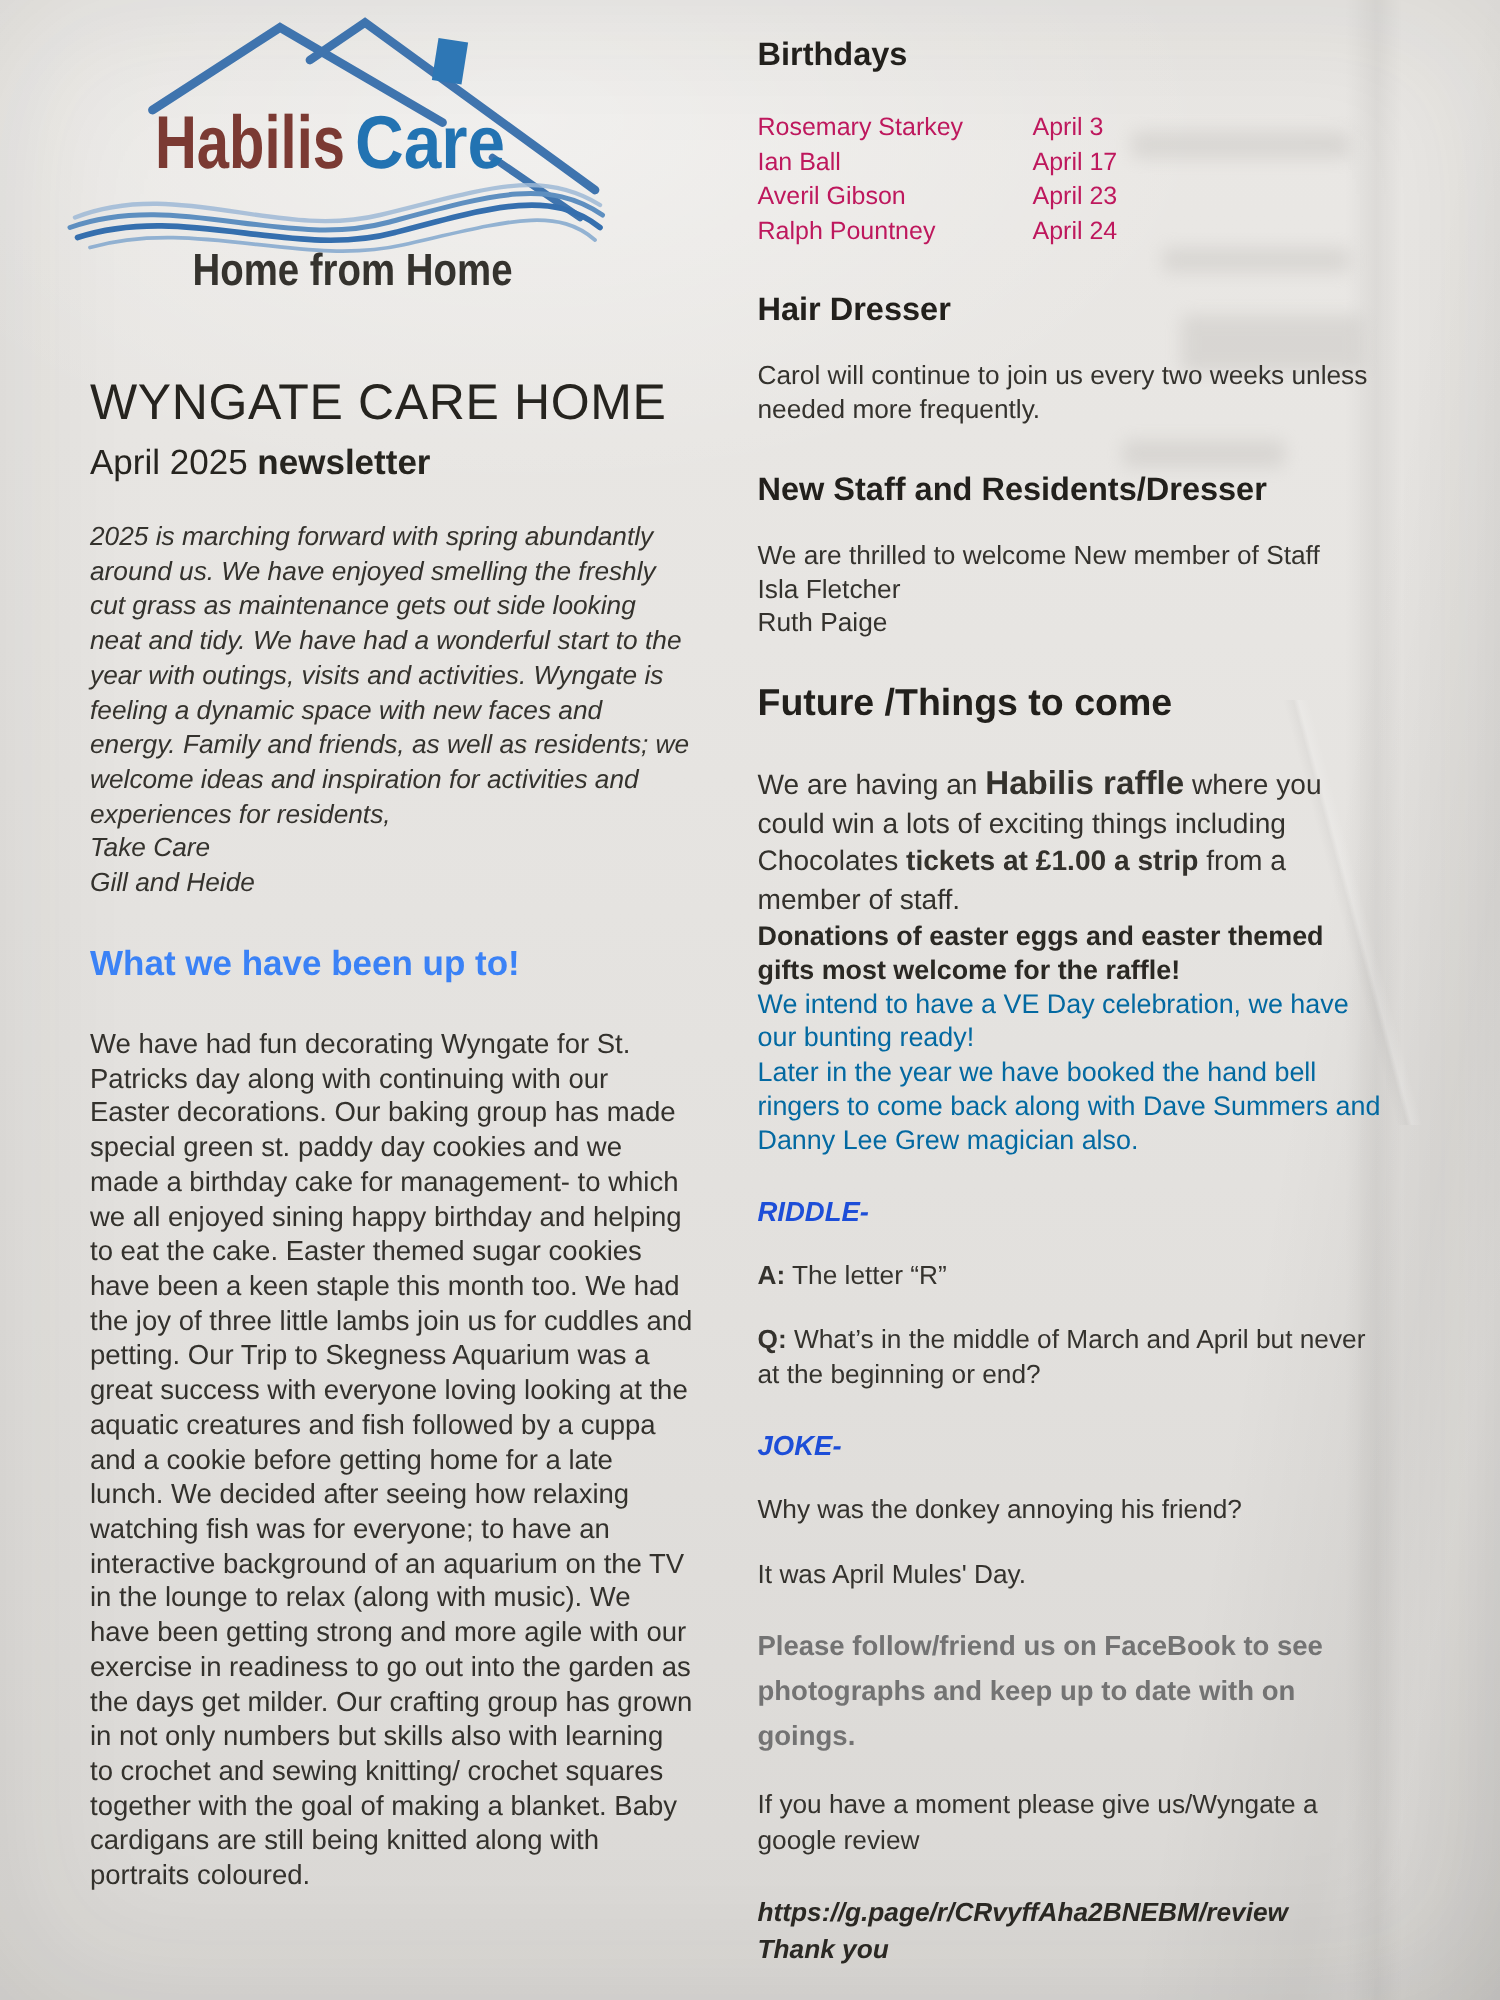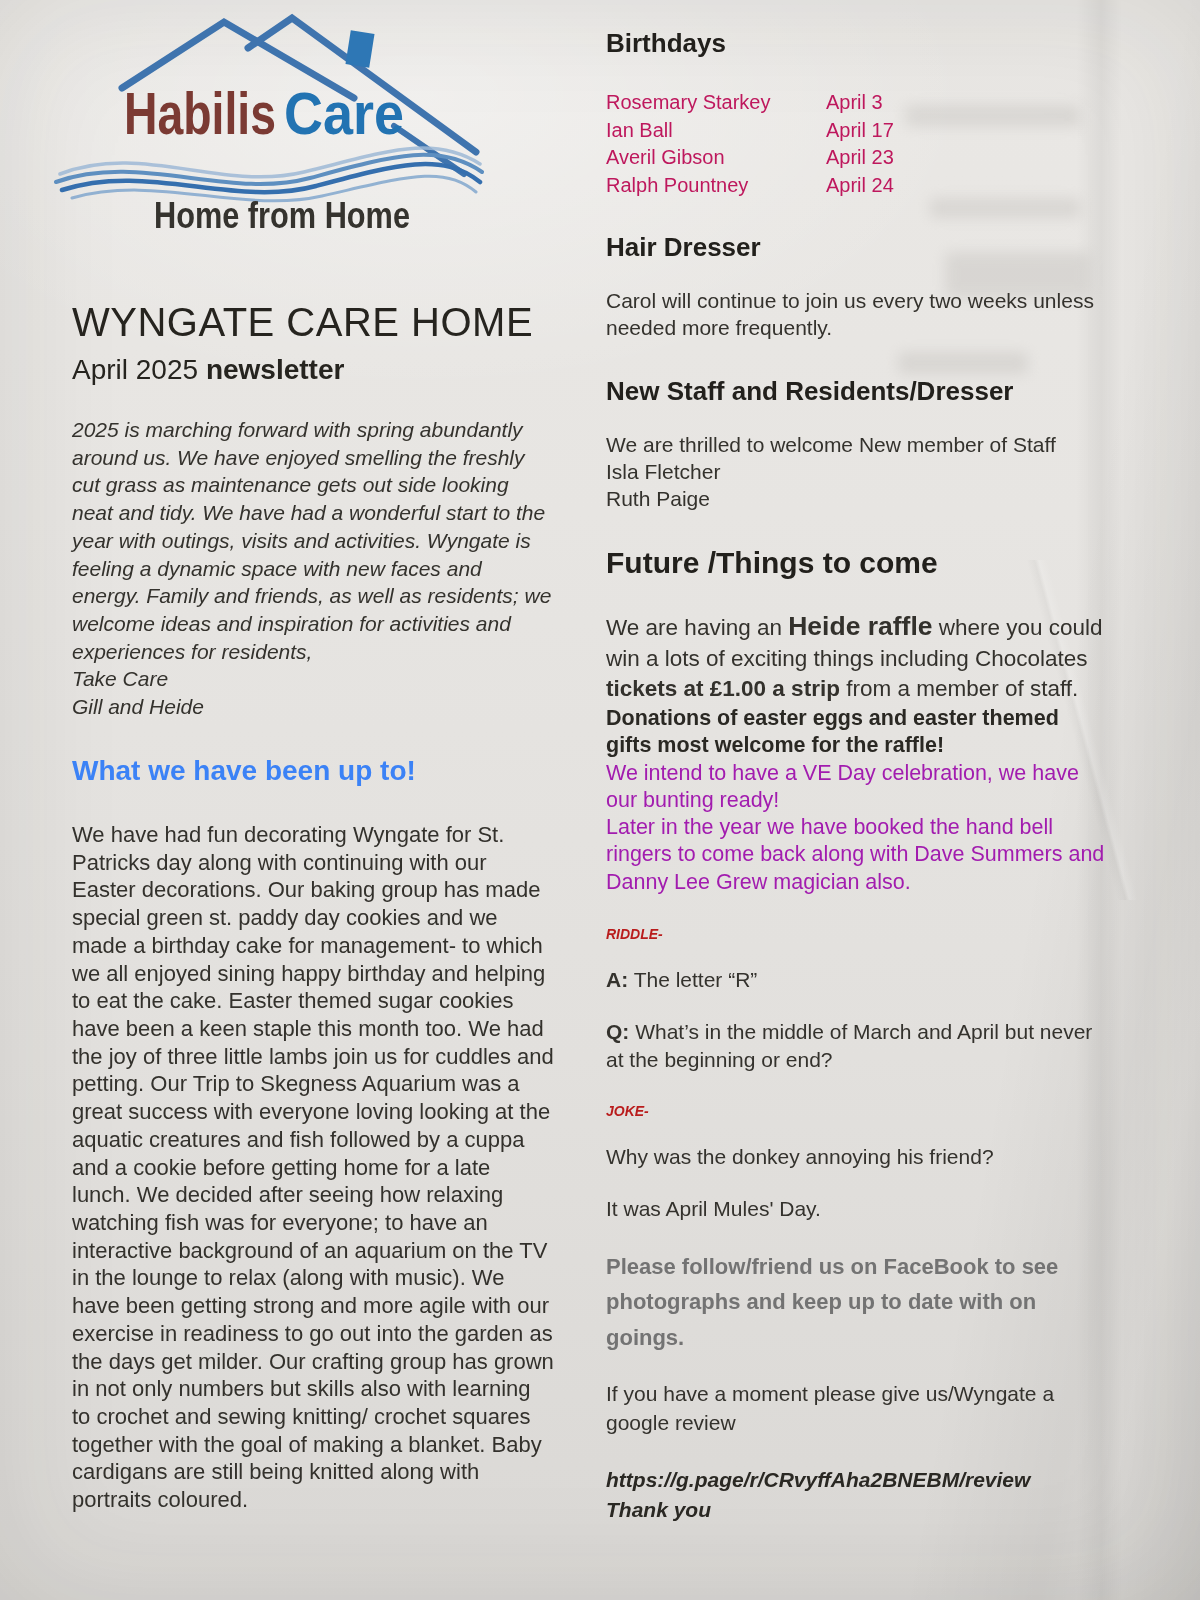--- a/index.html
+++ b/index.html
@@ -45,23 +45,23 @@
   .mt-sec{margin-top:34px;}
   .mt-par{margin-top:24px;}
 
   .staff-intro{max-width:468px;}
   .staff-names{margin:0;}
 
   .raffle{font-size:22.5px;line-height:1.36;margin-top:28px;color:#33312c;}
   .raffle .big-bold{font-weight:700;font-size:26.5px;}
   .raffle .bold{font-weight:700;}
   .bold-block{font-size:21.5px;line-height:1.27;font-weight:700;color:#2a2823;}
-  .plain-block{font-size:21.5px;line-height:1.27;color:#a21caf;}
+  .plain-block{font-size:21.5px;line-height:1.27;color:#0369a1;}
 
-  .mini-heading{font-size:14px;font-weight:700;font-style:italic;color:#b91c1c;margin-top:30px;}
+  .mini-heading{font-size:22px;font-weight:700;font-style:italic;color:#1d4ed8;margin-top:30px;}
   .qa{font-size:21px;line-height:1.32;color:#34322d;}
   .qa b{font-weight:700;}
 
   .fb-note{font-size:22px;font-weight:700;line-height:1.62;color:#737373;margin-top:26px;}
   .review{font-size:21px;line-height:1.38;margin-top:24px;color:#34322d;}
   .url-line{font-size:21px;font-weight:700;font-style:italic;color:#2a2823;margin-top:28px;line-height:1.4;}
 </style>
 </head>
 <body>
 
@@ -128,21 +128,21 @@
   <div class="r-heading mt-sec">Hair Dresser</div>
   <div class="r-body mt-par">Carol will continue to join us every two weeks unless needed more frequently.</div>
 
   <div class="r-heading mt-sec">New Staff and Residents/Dresser</div>
   <div class="r-body mt-par staff-intro">We are thrilled to welcome New member of Staff</div>
   <div class="r-body staff-names">Isla Fletcher</div>
   <div class="r-body staff-names">Ruth Paige</div>
 
   <div class="r-heading-lg mt-sec">Future /Things to come</div>
 
-  <div class="raffle"><span>We are having an </span><span class="big-bold">Heide raffle</span><span> where you could win a lots of exciting things including Chocolates </span><span class="bold">tickets at £1.00 a strip</span><span> from a member of staff.</span></div>
+  <div class="raffle"><span>We are having an </span><span class="big-bold">Habilis raffle</span><span> where you could win a lots of exciting things including Chocolates </span><span class="bold">tickets at £1.00 a strip</span><span> from a member of staff.</span></div>
   <div class="bold-block">Donations of easter eggs and easter themed gifts most welcome for the raffle!</div>
   <div class="plain-block">We intend to have a VE Day celebration, we have our bunting ready!</div>
   <div class="plain-block">Later in the year we have booked the hand bell ringers to come back along with Dave Summers and Danny Lee Grew magician also.</div>
 
   <div class="mini-heading">RIDDLE-</div>
   <div class="qa mt-par"><b>A:</b><span> The letter “R”</span></div>
   <div class="qa mt-par"><b>Q:</b><span> What’s in the middle of March and April but never at the beginning or end?</span></div>
 
   <div class="mini-heading">JOKE-</div>
   <div class="qa mt-par">Why was the donkey annoying his friend?</div>

